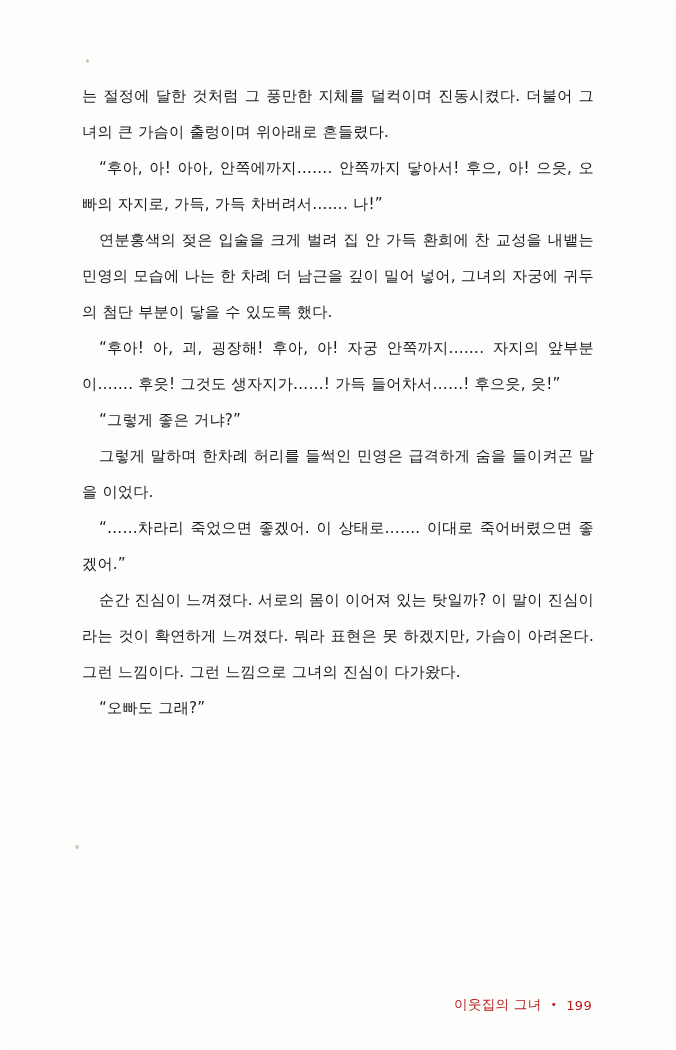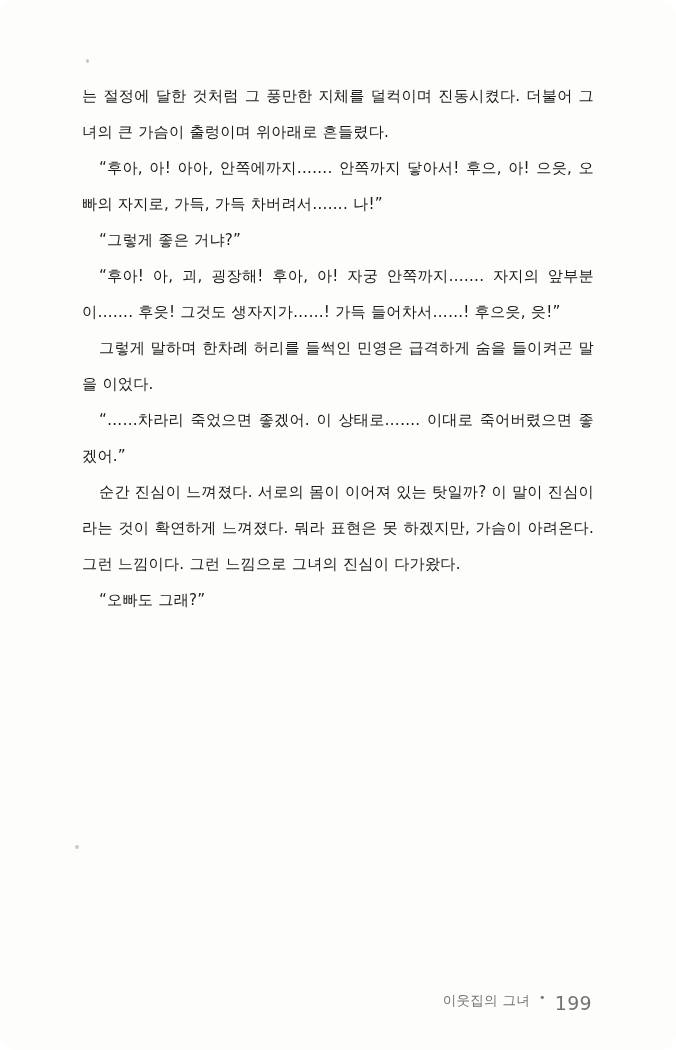--- a/index.html
+++ b/index.html
@@ -41,55 +41,56 @@
     word-break: break-all;
   }
   p.indent {
     text-indent: 17px;
   }
   .footer {
     position: absolute;
     right: 84px;
     bottom: 36px;
     display: flex;
-    align-items: flex-start;
+    align-items: center;
     gap: 9px;
     font-size: 13.5px;
-    color: #737373;
+    color: #b91c1c;
     letter-spacing: 0.3px;
   }
   .footer .dot {
     font-size: 11px;
     position: relative;
     top: -1px;
   }
   .footer .page-number {
-    font-size: 19px;
+    font-size: 13px;
   }
   .speck {
     position: absolute;
     background: #9a9a92;
     border-radius: 50%;
   }
   .speck-a { left: 86px; top: 59px; width: 3px; height: 4px; opacity: .55; }
   .speck-b { left: 75px; top: 845px; width: 4px; height: 4px; opacity: .5; }
 </style>
 </head>
 <body>
 
 <div class="page">
 
   <div class="speck speck-a"></div>
   <div class="speck speck-b"></div>
 
   <div class="text-column">
     <p>는 절정에 달한 것처럼 그 풍만한 지체를 덜컥이며 진동시켰다. 더불어 그녀의 큰 가슴이 출렁이며 위아래로 흔들렸다.</p>
     <p class="indent">“후아, 아! 아아, 안쪽에까지……. 안쪽까지 닿아서! 후으, 아! 으읏, 오빠의 자지로, 가득, 가득 차버려서……. 나!”</p>
+    <p class="indent">연분홍색의 젖은 입술을 크게 벌려 집 안 가득 환희에 찬 교성을 내뱉는 민영의 모습에 나는 한 차례 더 남근을 깊이 밀어 넣어, 그녀의 자궁에 귀두의 첨단 부분이 닿을 수 있도록 했다.</p>
+    <p class="indent">“후아! 아, 괴, 굉장해! 후아, 아! 자궁 안쪽까지……. 자지의 앞부분이……. 후읏! 그것도 생자지가……! 가득 들어차서……! 후으읏, 읏!”</p>
     <p class="indent">“그렇게 좋은 거냐?”</p>
-    <p class="indent">“후아! 아, 괴, 굉장해! 후아, 아! 자궁 안쪽까지……. 자지의 앞부분이……. 후읏! 그것도 생자지가……! 가득 들어차서……! 후으읏, 읏!”</p>
     <p class="indent">그렇게 말하며 한차례 허리를 들썩인 민영은 급격하게 숨을 들이켜곤 말을 이었다.</p>
     <p class="indent">“……차라리 죽었으면 좋겠어. 이 상태로……. 이대로 죽어버렸으면 좋겠어.”</p>
     <p class="indent">순간 진심이 느껴졌다. 서로의 몸이 이어져 있는 탓일까? 이 말이 진심이라는 것이 확연하게 느껴졌다. 뭐라 표현은 못 하겠지만, 가슴이 아려온다. 그런 느낌이다. 그런 느낌으로 그녀의 진심이 다가왔다.</p>
     <p class="indent">“오빠도 그래?”</p>
   </div>
 
   <div class="footer">
     <span>이웃집의 그녀</span>
     <span class="dot">•</span>
     <span class="page-number">199</span>

